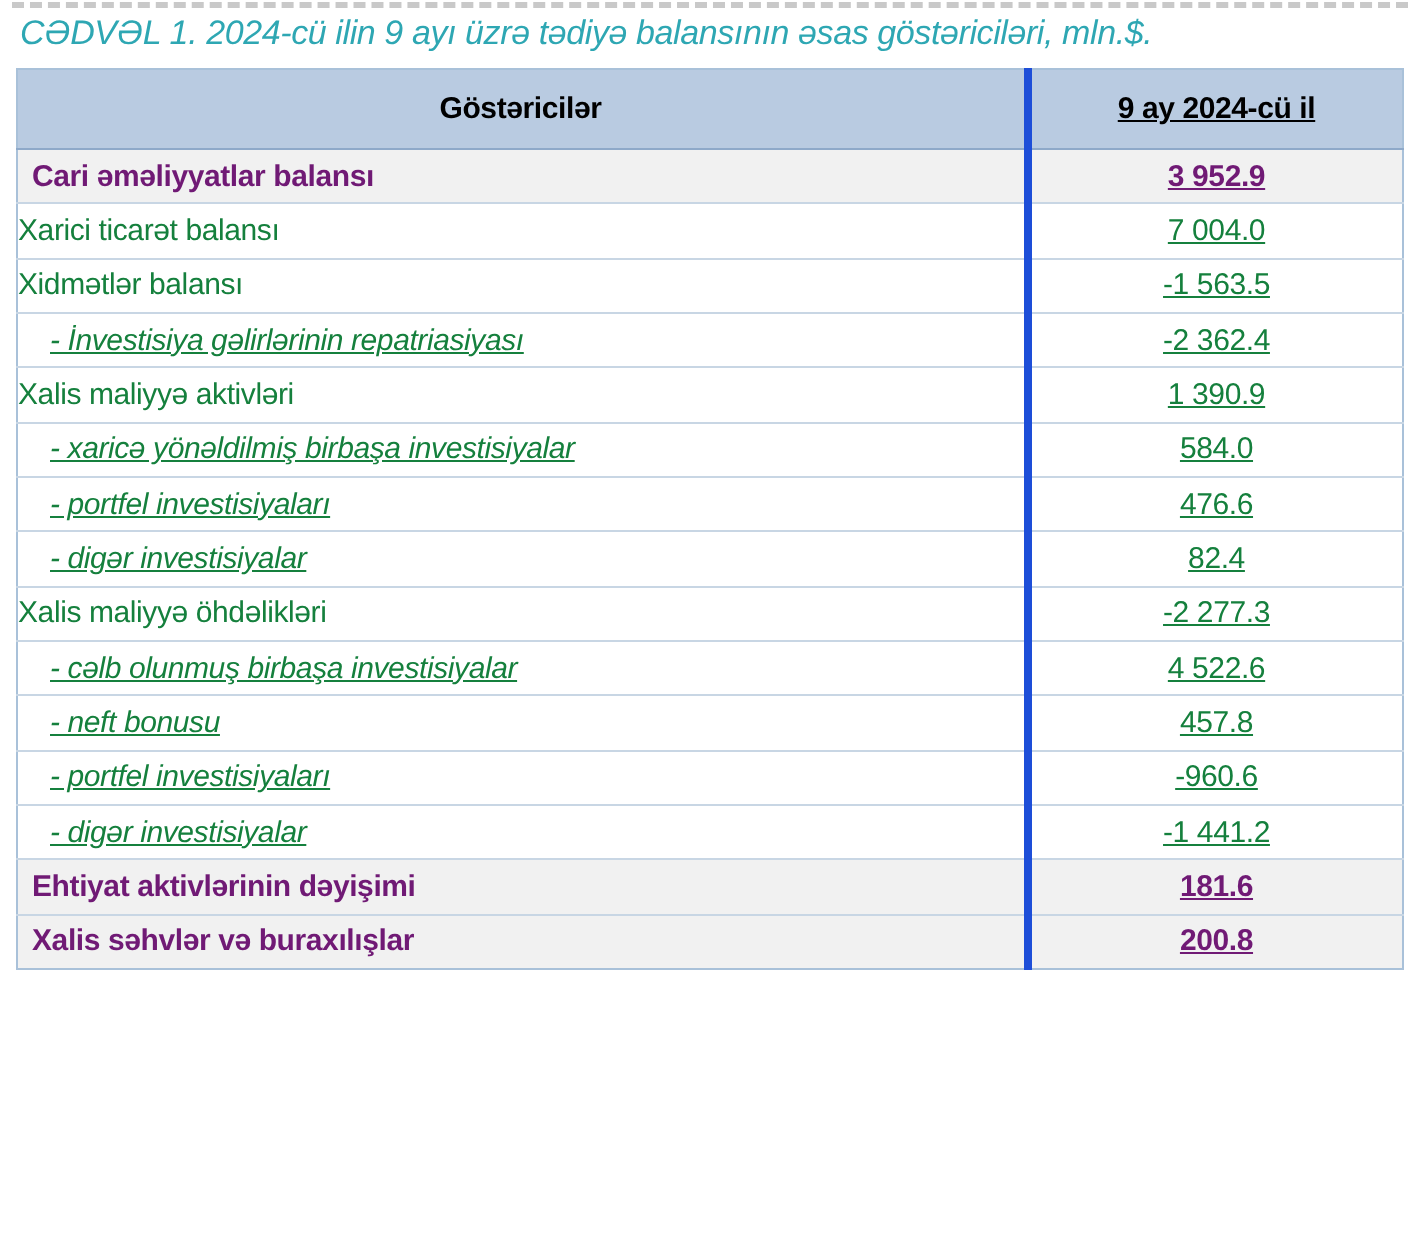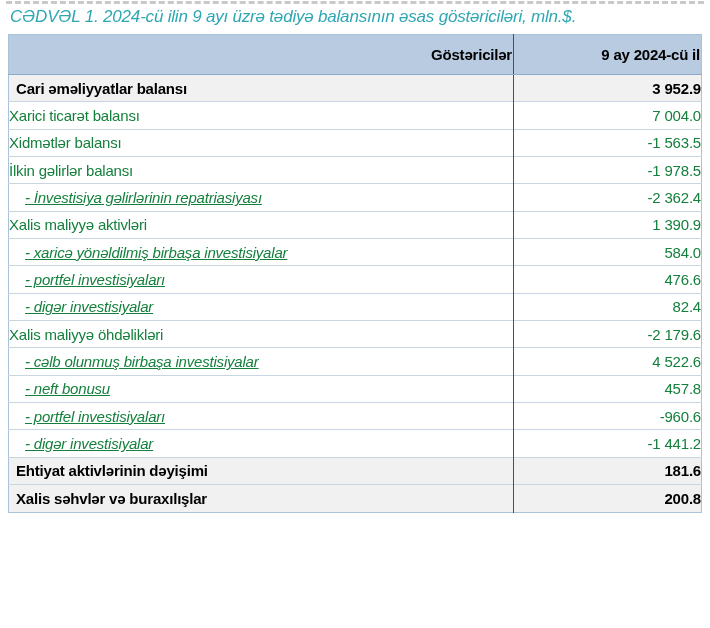--- a/index.html
+++ b/index.html
@@ -47,44 +47,45 @@
   }
   table.bop col.c-label { width: 505px; }
   table.bop col.c-value { width: 188px; }
   table.bop th {
     height: 37px;
     background: #b9cbe1;
     border-bottom: 1px solid #8ea9c9;
     font-size: 15px;
     font-weight: 700;
     color: #000000;
-    text-align: right;
+    text-align: center;
     letter-spacing: -0.2px;
   }
   table.bop th + th,
   table.bop td + td {
-    border-left: 1px solid #1d4ed8;
+    border-left: 4px solid #1d4ed8;
+    text-decoration: underline;
   }
   table.bop td {
     height: 26.35px;
     border-top: 1px solid #c8d6e4;
     font-size: 15px;
     color: #15803d;
     letter-spacing: -0.2px;
     padding: 0;
     overflow: hidden;
     white-space: nowrap;
   }
   table.bop tbody tr:first-child td { border-top: none; }
   td.label { text-align: left; padding-left: 14px; }
-  td.value { text-align: right; padding-right: 7px; }
+  td.value { text-align: center; padding-right: 7px; }
   tr.row-bold td {
     font-weight: 700;
     background: #f1f1f1;
-    color: #000000;
+    color: #701a75;
   }
   tr.row-bold td.label { padding-left: 7px; }
   tr.row-italic td.label { font-style: italic; padding-left: 16px; text-decoration: underline; }
 </style>
 </head>
 <body>
 
 <div class="page">
   <div class="top-dash"></div>
 
@@ -107,24 +108,20 @@
           <td class="value">3 952.9</td>
         </tr>
         <tr class="row-normal">
           <td class="label">Xarici ticarət balansı</td>
           <td class="value">7 004.0</td>
         </tr>
         <tr class="row-normal">
           <td class="label">Xidmətlər balansı</td>
           <td class="value">-1 563.5</td>
         </tr>
-        <tr class="row-normal">
-          <td class="label">İlkin gəlirlər balansı</td>
-          <td class="value">-1 978.5</td>
-        </tr>
         <tr class="row-italic">
           <td class="label">- İnvestisiya gəlirlərinin repatriasiyası</td>
           <td class="value">-2 362.4</td>
         </tr>
         <tr class="row-normal">
           <td class="label">Xalis maliyyə aktivləri</td>
           <td class="value">1 390.9</td>
         </tr>
         <tr class="row-italic">
           <td class="label">- xaricə yönəldilmiş birbaşa investisiyalar</td>
@@ -133,21 +130,21 @@
         <tr class="row-italic">
           <td class="label">- portfel investisiyaları</td>
           <td class="value">476.6</td>
         </tr>
         <tr class="row-italic">
           <td class="label">- digər investisiyalar</td>
           <td class="value">82.4</td>
         </tr>
         <tr class="row-normal">
           <td class="label">Xalis maliyyə öhdəlikləri</td>
-          <td class="value">-2 179.6</td>
+          <td class="value">-2 277.3</td>
         </tr>
         <tr class="row-italic">
           <td class="label">- cəlb olunmuş birbaşa investisiyalar</td>
           <td class="value">4 522.6</td>
         </tr>
         <tr class="row-italic">
           <td class="label">- neft bonusu</td>
           <td class="value">457.8</td>
         </tr>
         <tr class="row-italic">

